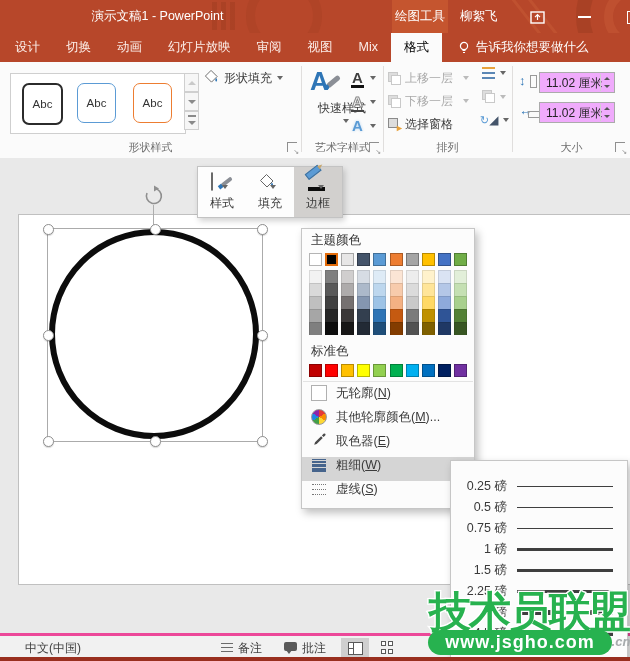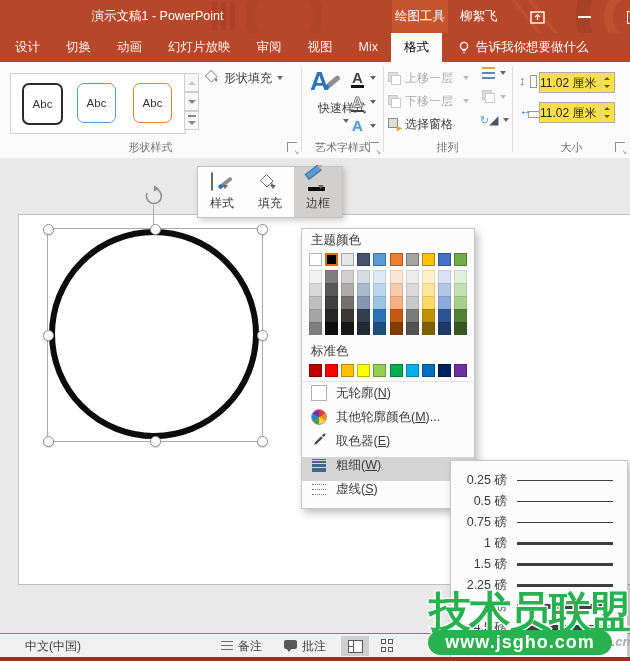--- a/index.html
+++ b/index.html
@@ -75,22 +75,22 @@
   .sq2.en i{border-color:#8a8a8a;} .sq2.en i:first-child{background:#f3b183;}
   .selcursor{position:absolute;right:-3px;bottom:-2px;font-size:9px;color:#e8a33d;}
   .sideicon{position:absolute;display:flex;align-items:center;}
   .alignbars{width:13px;height:12px;background:linear-gradient(#e8a33d 0 2px,transparent 2px 5px,#5b87b5 5px 7px,transparent 7px 10px,#5b87b5 10px 12px);}
   .rotglyph{font-size:12px;color:#44546a;}
   .rotarrow{color:#5b9bd5;font-size:11px;margin-left:-2px;}
   
   .szicon{position:absolute;left:519px;width:16px;height:16px;color:#2e75b6;font-size:13px;font-weight:bold;line-height:16px;}
   .szicon i{position:absolute;right:-2px;top:2px;width:5px;height:11px;border:1px solid #9a9a9a;}
   .szicon.w i{width:11px;height:5px;top:8px;right:-6px;}
-  .szfield{position:absolute;left:539px;width:76px;height:21px;background:#fde047;border:1px solid #ababab;
-           font-size:12px;color:#222;line-height:21px;box-sizing:border-box;}
+  .szfield{position:absolute;left:539px;width:76px;height:21px;background:#f0abfc;border:1px solid #ababab;
+           font-size:12px;color:#222;line-height:21px;padding-left:6px;box-sizing:border-box;}
   .spin{position:absolute;right:1px;top:1px;width:12px;height:17px;border-left:1px solid #d0d0d0;
         display:flex;flex-direction:column;align-items:center;justify-content:space-around;}
   .sp-u{width:0;height:0;border-left:3px solid transparent;border-right:3px solid transparent;border-bottom:3.5px solid #555;}
   .sp-d{width:0;height:0;border-left:3px solid transparent;border-right:3px solid transparent;border-top:3.5px solid #555;}
   
   #canvas{position:absolute;left:0;top:158px;width:630px;height:475px;background:#e9e9e9;}
   #slide{position:absolute;left:18px;top:56px;width:620px;height:369px;background:#fff;border:1px solid #c0c0c0;}
   #sel-rect{position:absolute;left:47px;top:70px;width:214px;height:212px;border:1px solid #ababab;}
   #shape-circle{position:absolute;left:49px;top:71px;width:210px;height:210px;border:6px solid #0c0c0c;border-radius:50%;background:#fff;box-sizing:border-box;}
   .handle{position:absolute;width:9px;height:9px;border-radius:50%;background:#fff;border:1px solid #8f8f8f;box-shadow:0 1px 1px rgba(0,0,0,.15);}
@@ -128,26 +128,26 @@
   .subarrow{position:absolute;right:7px;top:6px;font-size:10px;color:#555;}
   .sw-none{width:14px;height:14px;background:#fff;border:1px solid #b0b0b0;}
   .wheel{width:14px;height:14px;border-radius:50%;border:1px solid #999;
          background:conic-gradient(#e53935 0 60deg,#fb8c00 0 120deg,#fdd835 0 180deg,#43a047 0 240deg,#1e88e5 0 300deg,#8e24aa 0 360deg);}
   .wlines{width:14px;height:13px;display:flex;flex-direction:column;justify-content:space-between;}
   .wlines i{display:block;background:#46648c;}
   .dlines{width:14px;height:11px;display:flex;flex-direction:column;justify-content:space-between;}
   .dlines i{display:block;height:0;border-top:1.5px dotted #777;}
   
   #weight-menu{position:absolute;left:450px;top:460px;width:178px;height:201px;background:#fcfcfc;
-               border:1px solid #c6c6c6;box-shadow:3px 4px 8px rgba(0,0,0,.25);z-index:40;padding-top:9px;box-sizing:border-box;}
+               border:1px solid #c6c6c6;box-shadow:3px 4px 8px rgba(0,0,0,.25);z-index:40;padding-top:15px;box-sizing:border-box;}
   .wrow{height:21px;display:flex;align-items:center;}
   .wlabel{width:56px;text-align:right;font-size:12.5px;color:#3a3a3a;flex:none;}
   .wline{flex:1;background:#3f3f3f;margin-left:10px;margin-right:14px;}
   
-  #statusbar{position:absolute;left:0;top:633px;width:630px;height:24px;background:#f1f1f1;border-top:1px solid #ec4899;box-sizing:content-box;}
+  #statusbar{position:absolute;left:0;top:633px;width:630px;height:24px;background:#f1f1f1;border-top:3px solid #ec4899;box-sizing:content-box;}
   .sbtext{position:absolute;top:0;height:24px;line-height:24px;font-size:12px;color:#3f3f3f;}
   #notes-ic{position:absolute;left:221px;top:7px;width:12px;height:10px;
             background:linear-gradient(#6b6b6b 0 1.5px,transparent 1.5px 4px,#6b6b6b 4px 5.5px,transparent 5.5px 8px,#6b6b6b 8px 9.5px,transparent 0);}
   #comm-ic{position:absolute;left:284px;top:6px;width:13px;height:9px;background:#595959;border-radius:2px;}
   #comm-ic:after{content:"";position:absolute;left:2px;bottom:-3px;border-left:3px solid transparent;border-right:3px solid transparent;border-top:4px solid #595959;}
   #view-normal{position:absolute;left:341px;top:2px;width:28px;height:20px;background:#cfcfcf;display:flex;align-items:center;justify-content:center;}
   .nv-ic{position:relative;width:13px;height:11px;border:1px solid #595959;background:#fff;}
   .nv-ic:before{content:"";position:absolute;left:4px;top:0;width:1px;height:100%;background:#595959;}
   .nv-ic:after{content:"";position:absolute;left:0;top:5px;width:4px;height:1px;background:#595959;}
   #view-sorter{position:absolute;left:381px;top:5px;width:13px;height:13px;display:grid;grid-template-columns:5px 5px;grid-gap:2px;}

